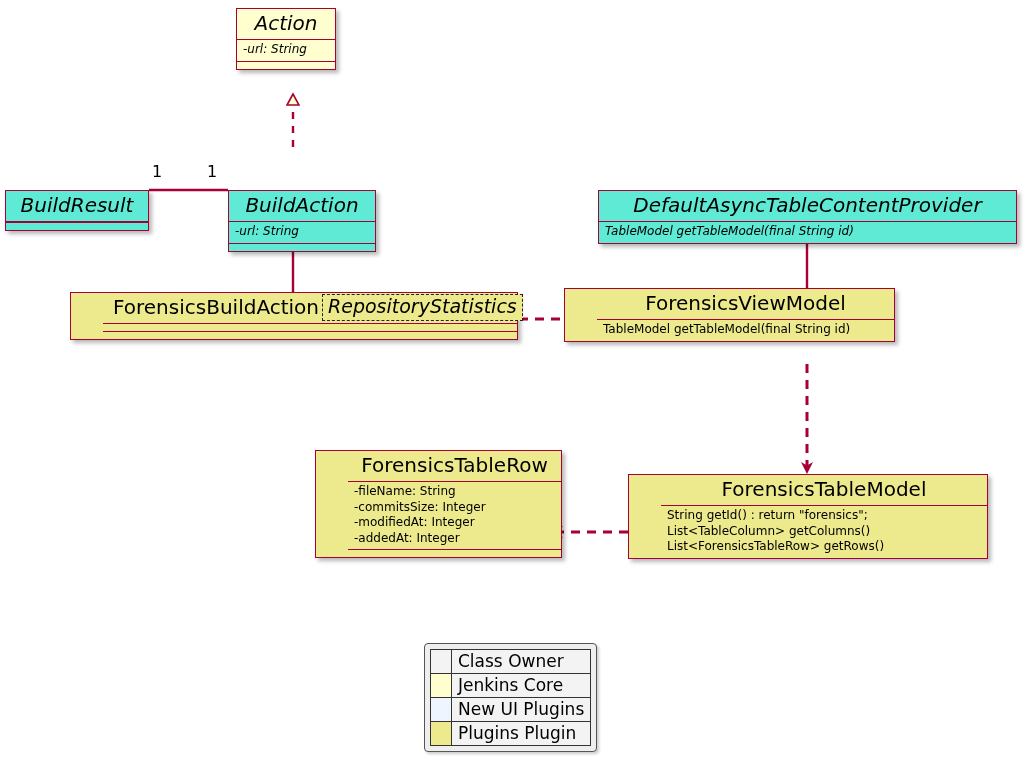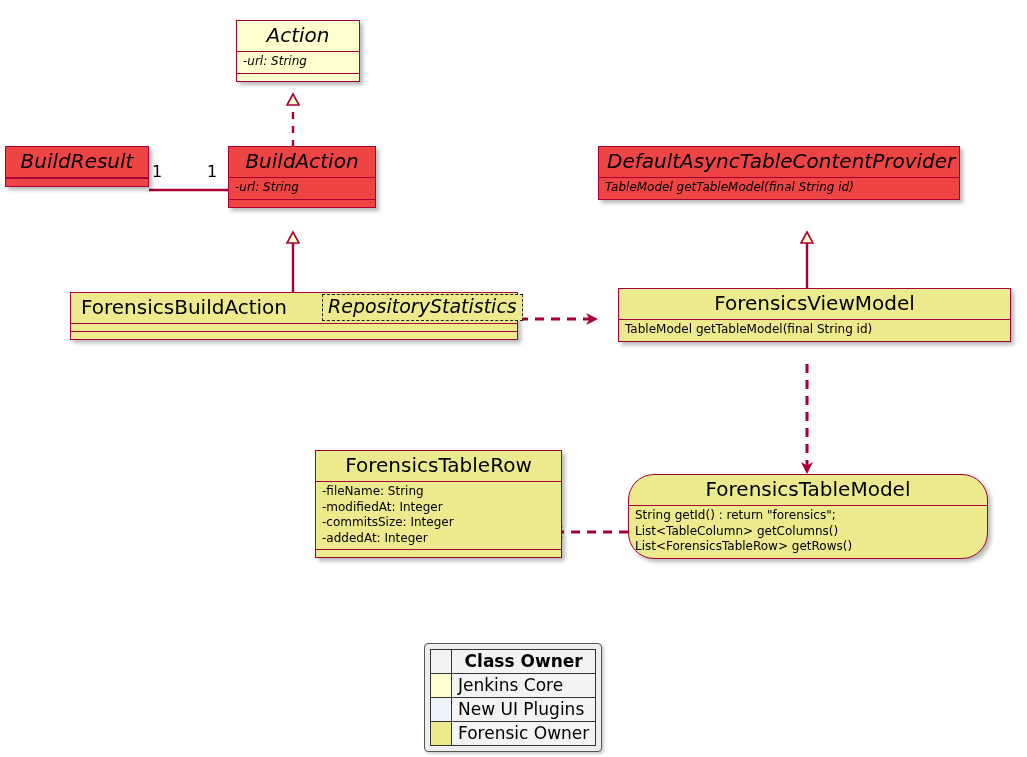--- a/index.html
+++ b/index.html
@@ -53,22 +53,22 @@
   }
   .uml-class .compartment.empty {
     padding: 0;
     height: 7px;
   }
   .uml-class .compartment .row { white-space: nowrap; }
   .abstract .title, .abstract .compartment { font-style: italic; }
 
   
   .fill-core    { background: #FEFECE; }
-  .fill-newui   { background: #ef4444; }
-  .fill-forensic{ background: #EDE98D; }
+  .fill-newui   { background: #5eead4; margin-top: 44px; }
+  .fill-forensic{ background: #EDE98D; padding-left: 32px; }
 
   
   .tag-label {
     position: absolute;
     box-sizing: border-box;
     border: 1.3px dashed #222222;
     background: #EDE98D;
     font-style: italic;
     font-size: 19px;
     color: #000000;
@@ -108,22 +108,21 @@
     height: 22px;
     color: #000000;
     white-space: nowrap;
     background: #F3F3F3;
   }
   .legend td.swatch {
     width: 20px;
     padding: 0;
   }
   .legend .hdr td {
-    font-weight: bold;
-    text-align: center;
+    font-weight: normal;
   }
 </style>
 </head>
 <body>
 
 <svg id="canvas" width="1027" height="757" viewBox="0 0 1027 757" xmlns="http://www.w3.org/2000/svg">
   <defs>
     <marker id="hollowTri" markerWidth="14" markerHeight="14" refX="11" refY="7" orient="auto" markerUnits="userSpaceOnUse">
       <path d="M 1 1 L 12 7 L 1 13 z" fill="#FEFECE" stroke="#A80036" stroke-width="1.6"></path>
     </marker>
@@ -154,21 +153,21 @@
 
   <g>
     <line x1="807" y1="364" x2="807" y2="474" stroke="#A80036" stroke-width="3" stroke-dasharray="9,7" marker-end="url(#openArrow)"></line>
   </g>
 
   <g>
     <line x1="628" y1="532" x2="551" y2="532" stroke="#A80036" stroke-width="3" stroke-dasharray="9,7" marker-end="url(#openArrow)"></line>
   </g>
 </svg>
 
-<div class="uml-class abstract fill-core" style="left:236px; top:8px; width:124px;margin-top:12px;">
+<div class="uml-class abstract fill-core" style="left:236px; top:8px; width:100px;">
   <div class="title">Action</div>
   <div class="sep"></div>
   <div class="compartment">
     <div class="row">-url: String</div>
   </div>
   <div class="sep"></div>
   <div class="compartment empty"></div>
 </div>
 
 <div class="uml-class abstract fill-newui" style="left:5px; top:146px; width:144px;">
@@ -184,60 +183,60 @@
   <div class="compartment">
     <div class="row">-url: String</div>
   </div>
   <div class="sep"></div>
   <div class="compartment empty"></div>
 </div>
 
 <div class="mult" style="left:152px; top:164px;">1</div>
 <div class="mult" style="left:207px; top:164px;">1</div>
 
-<div class="uml-class abstract fill-newui" style="left:598px; top:146px; width:362px;">
+<div class="uml-class abstract fill-newui" style="left:598px; top:146px; width:419px;">
   <div class="title">DefaultAsyncTableContentProvider</div>
   <div class="sep"></div>
   <div class="compartment">
     <div class="row">TableModel getTableModel(final String id)</div>
   </div>
 </div>
 
 <div class="uml-class fill-forensic" style="left:70px; top:292px; width:448px;">
   <div class="title" style="text-align:left; padding-left:10px;">ForensicsBuildAction</div>
   <div class="sep"></div>
   <div class="compartment empty"></div>
   <div class="sep"></div>
   <div class="compartment empty"></div>
 </div>
 
 <div class="tag-label" style="left:322px; top:294px;text-align:right;">RepositoryStatistics</div>
 
-<div class="uml-class fill-forensic" style="left:618px; top:288px; width:393px;">
+<div class="uml-class fill-forensic" style="left:564px; top:288px; width:331px;">
   <div class="title">ForensicsViewModel</div>
   <div class="sep"></div>
   <div class="compartment">
     <div class="row">TableModel getTableModel(final String id)</div>
   </div>
 </div>
 
 <div class="uml-class fill-forensic" style="left:315px; top:450px; width:247px;">
   <div class="title">ForensicsTableRow</div>
   <div class="sep"></div>
   <div class="compartment">
     <div class="row">-fileName: String</div>
+    <div class="row">-commitsSize: Integer</div>
     <div class="row">-modifiedAt: Integer</div>
-    <div class="row">-commitsSize: Integer</div>
     <div class="row">-addedAt: Integer</div>
   </div>
   <div class="sep"></div>
   <div class="compartment empty"></div>
 </div>
 
-<div class="uml-class fill-forensic" style="left:628px; top:474px; width:360px;border-radius:26px;">
+<div class="uml-class fill-forensic" style="left:628px; top:474px; width:360px;">
   <div class="title">ForensicsTableModel</div>
   <div class="sep"></div>
   <div class="compartment">
     <div class="row">String getId() : return "forensics";</div>
     <div class="row">List&lt;TableColumn&gt; getColumns()</div>
     <div class="row">List&lt;ForensicsTableRow&gt; getRows()</div>
   </div>
 </div>
 
 <div class="legend" style="left:424px; top:643px;">
@@ -250,17 +249,17 @@
     <tr>
       <td class="swatch" style="background:#FEFECE;"></td>
       <td>Jenkins Core</td>
     </tr>
     <tr>
       <td class="swatch" style="background:#EEF5FE;"></td>
       <td>New UI Plugins</td>
     </tr>
     <tr>
       <td class="swatch" style="background:#EDE98D;"></td>
-      <td>Forensic Owner</td>
+      <td>Plugins Plugin</td>
     </tr>
   </tbody>
     </table>
 </div>
 
 </body></html>

